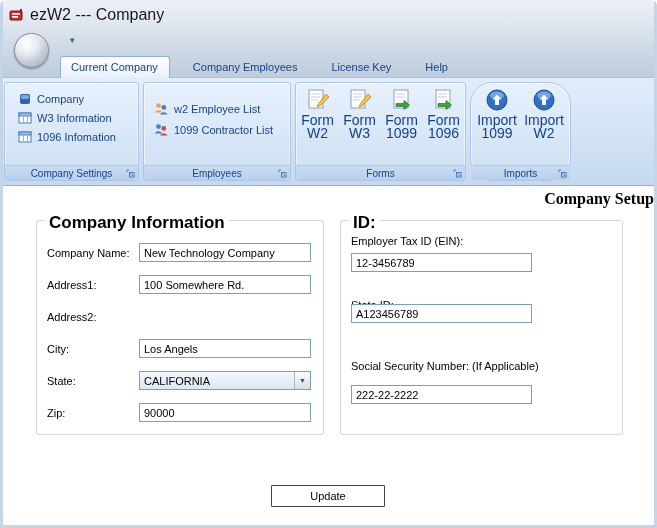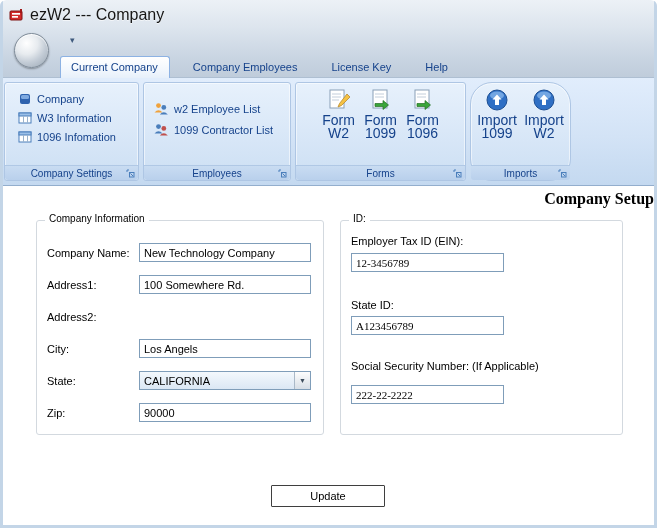--- a/index.html
+++ b/index.html
@@ -63,40 +63,40 @@
 
   
   .main { position:absolute; top:187px; left:3px; right:3px; bottom:3px; background:#fff; }
   .heading { position:absolute; top:3px; left:0; right:0; text-align:right;
              font-family:"Liberation Serif", serif; font-weight:bold; font-size:16px; color:#000; }
 
   .groupbox { position:absolute; border:1px solid #d3d9df; border-radius:3px; background:#fff; }
   .gb-left  { left:33px;  top:33px; width:288px; height:215px; }
   .gb-right { left:337px; top:33px; width:283px; height:215px; }
   .gb-title { position:absolute; top:-8px; left:8px; background:#fff; padding:0 4px;
-              font-size:10px; color:#000; }
+              font-size:17px; color:#000;font-weight:bold; }
 
   .frow { position:absolute; left:10px; right:6px; height:20px; }
   .flabel { position:absolute; left:0; top:4px; color:#000; }
   .tin { position:absolute; height:19px; border:1px solid #7f9db9; background:#fff;
          font:11px "Liberation Sans", sans-serif; padding:1px 4px; color:#000; }
   .frow .tin { left:92px; top:0; width:172px; }
   .r0{top:22px}.r1{top:54px}.r2{top:86px}.r3{top:118px}.r4{top:150px}.r5{top:182px}
 
   .combo { position:absolute; left:92px; top:0; width:172px; height:19px;
            border:1px solid #7f9db9; display:flex; align-items:center; cursor:pointer;
            background:linear-gradient(#f3f8fd,#dbe7f4); }
   .combo-text { flex:1; padding-left:4px; color:#000; }
   .combo-btn { width:16px; height:100%; display:flex; align-items:center; justify-content:center;
                font-size:7px; color:#3c4c5c; border-left:1px solid #aab9c8;
                background:linear-gradient(#fdfdfd,#d7dee6); }
 
   .rlabel { position:absolute; left:10px; color:#000; }
-  .rin { left:10px; width:153px;font-family:Liberation Serif, serif; }
-  .y-ein-l{top:14px}.y-ein-i{top:32px}.y-sid-l{top:78px}.y-sid-i{top:95px}
+  .rin { left:10px; width:181px; }
+  .y-ein-l{top:14px}.y-ein-i{top:32px}.y-sid-l{top:78px}.y-sid-i{top:83px}
   .y-ssn-l{top:139px}.y-ssn-i{top:164px}
 
   .update { position:absolute; left:268px; top:298px; width:114px; height:22px;
             background:#fff; border:1px solid #3f3f3f; border-radius:1px;
             font:11px "Liberation Sans", sans-serif; color:#000; cursor:pointer; }
 </style>
 </head>
 <body>
 
 <div class="app">
@@ -221,20 +221,33 @@
                 <line x1="5" y1="12" x2="12" y2="12" stroke="#c3cedb"></line>
               <path d="M20 6 L23 9 L14.5 17.5 L11 19 L12.5 15.5 Z" fill="#f5c243" stroke="#b98a2f" stroke-width="0.8"></path>
             </svg>
           </span>
           <span class="l">Form</span>
           <span class="l">W2</span>
         </div>
         <div class="gcol">
           <span class="big">
             <svg width="24" height="24" viewBox="0 0 24 24">
+              <rect x="3" y="2" width="14" height="18" fill="#fff" stroke="#8aa0b8"></rect>
+              <line x1="5" y1="6" x2="14" y2="6" stroke="#c3cedb"></line>
+                <line x1="5" y1="9" x2="14" y2="9" stroke="#c3cedb"></line>
+                <line x1="5" y1="12" x2="12" y2="12" stroke="#c3cedb"></line>
+              <path d="M20 6 L23 9 L14.5 17.5 L11 19 L12.5 15.5 Z" fill="#f5c243" stroke="#b98a2f" stroke-width="0.8"></path>
+            </svg>
+          </span>
+          <span class="l">Form</span>
+          <span class="l">W3</span>
+        </div>
+        <div class="gcol">
+          <span class="big">
+            <svg width="24" height="24" viewBox="0 0 24 24">
               <rect x="4" y="2" width="14" height="18" fill="#fff" stroke="#8aa0b8"></rect>
               <line x1="6" y1="6" x2="15" y2="6" stroke="#c3cedb"></line>
                 <line x1="6" y1="9" x2="15" y2="9" stroke="#c3cedb"></line>
               <path d="M6 15.5 h8 v-3 l5.5 4.5 -5.5 4.5 v-3 h-8 z" fill="#3aa53a" stroke="#247024" stroke-width="0.7"></path>
             </svg>
           </span>
           <span class="l">Form</span>
           <span class="l">1099</span>
         </div>
         <div class="gcol">

